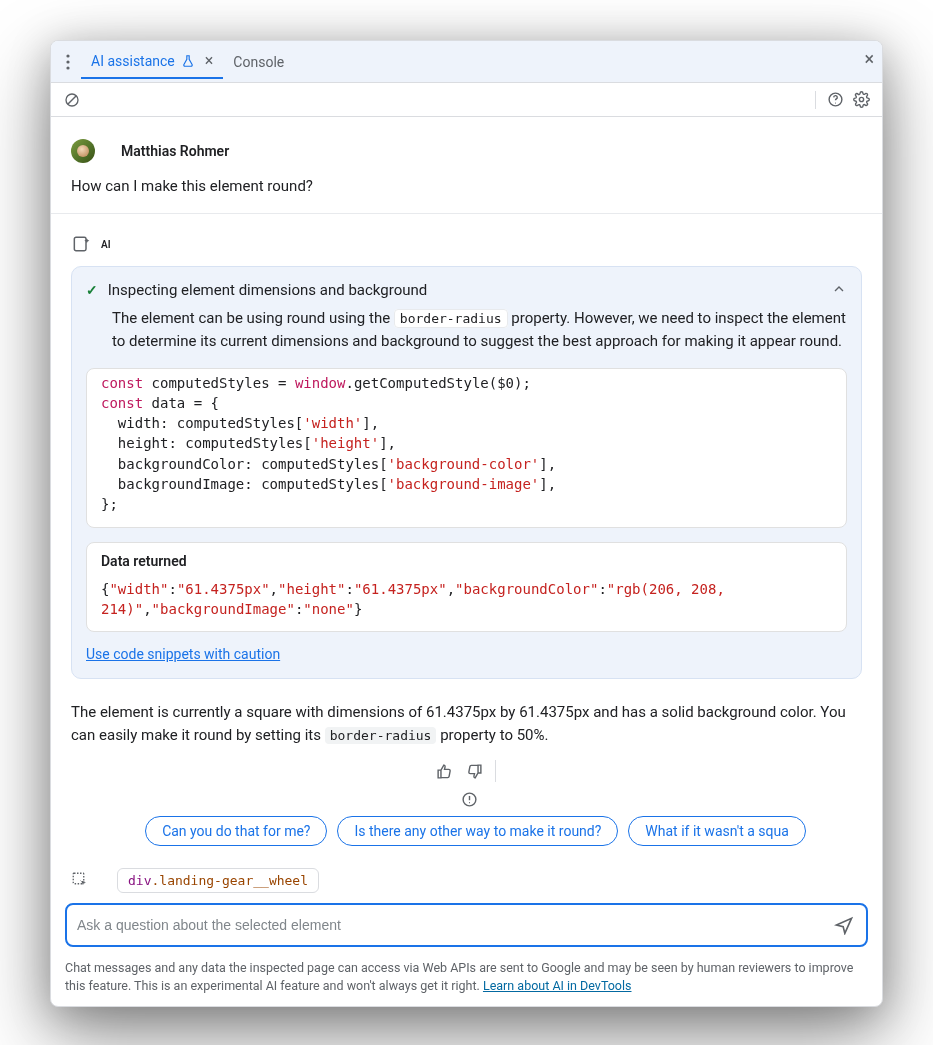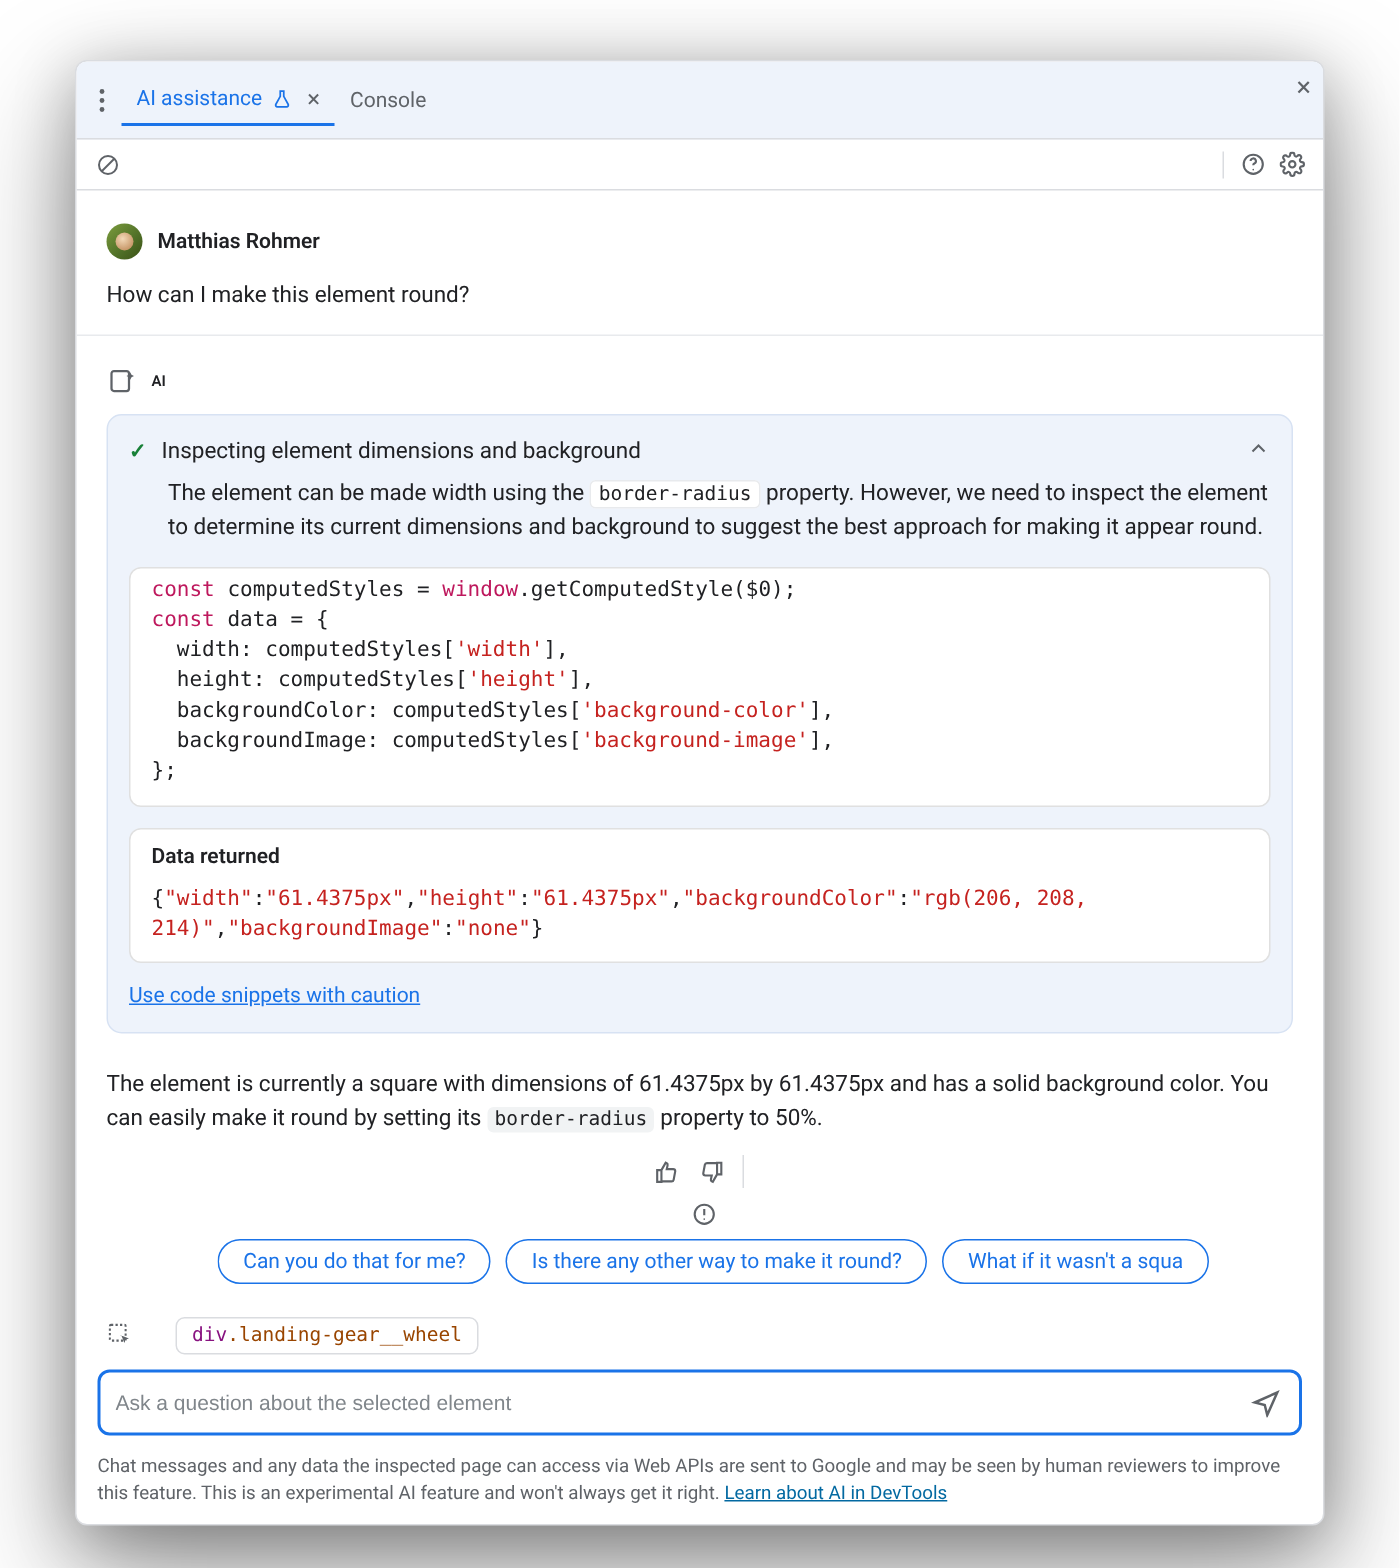--- a/index.html
+++ b/index.html
@@ -17,21 +17,21 @@
     border-radius: 8px;
     box-shadow: 0 8px 40px rgba(0,0,0,0.25), 0 30px 80px rgba(0,0,0,0.4);
     overflow: hidden;
   }
   
   .tabbar {
     display: flex;
     align-items: center;
     background: #eef3fb;
     border-bottom: 1px solid #dadce0;
-    height: 52px;
+    height: 42px;
     padding: 0 4px;
     position: relative;
   }
   .kebab {
     width: 22px; height: 34px;
     display: flex; align-items: center; justify-content: center;
     color: #5f6368;
     cursor: pointer;
   }
   .tab {
@@ -82,21 +82,21 @@
     width: 1px;
     height: 18px;
     background: #dadce0;
     margin: 0 6px;
   }
   .user-block {
     padding: 22px 20px 18px 20px;
     border-bottom: 1px solid #e8eaed;
   }
   .user-header {
-    display: flex; align-items: center; gap: 10px;
+    display: flex; align-items: center; gap: 26px;
     margin-bottom: 14px;
   }
   .avatar {
     width: 24px; height: 24px; border-radius: 50%;
     background: linear-gradient(135deg, #7d9d3f 0%, #4f6f27 60%, #3b5015 100%);
     display: flex; align-items: center; justify-content: center;
     color:#fff; font-size: 10px; overflow:hidden;
   }
   .avatar::after{content:""; width:12px;height:12px;border-radius:50%;background:radial-gradient(circle at 40% 35%, #f3d9b8 0%, #c99a6c 70%);}
   .user-name { font-weight: 600; font-size: 14px; }
@@ -360,21 +360,21 @@
       <div class="step-head">
         <span class="check">✓</span>
         <span class="step-title">Inspecting element dimensions and background</span>
         <span class="chevron">
           <svg width="16" height="16" viewBox="0 0 24 24" fill="none" stroke="currentColor" stroke-width="2">
               <polyline points="6 15 12 9 18 15"></polyline>
             </svg>
         </span>
       </div>
       <div class="step-body">
-        <span>The element can be made width using the </span><span class="code-inline">border-radius</span><span> property. However, we need to inspect the element to determine its current dimensions and background to suggest the best approach for making it appear round.</span>
+        <span>The element can be using round using the </span><span class="code-inline">border-radius</span><span> property. However, we need to inspect the element to determine its current dimensions and background to suggest the best approach for making it appear round.</span>
       </div>
 
       <div class="code-card">
         <pre class="code"><span class="tok-kw">const</span><span> computedStyles = </span><span class="tok-kw">window</span><span>.getComputedStyle($0);
 </span><span class="tok-kw">const</span><span> data = {
   width: computedStyles[</span><span class="tok-str">'width'</span><span>],
   height: computedStyles[</span><span class="tok-str">'height'</span><span>],
   backgroundColor: computedStyles[</span><span class="tok-str">'background-color'</span><span>],
   backgroundImage: computedStyles[</span><span class="tok-str">'background-image'</span><span>],
 };</span></pre>

